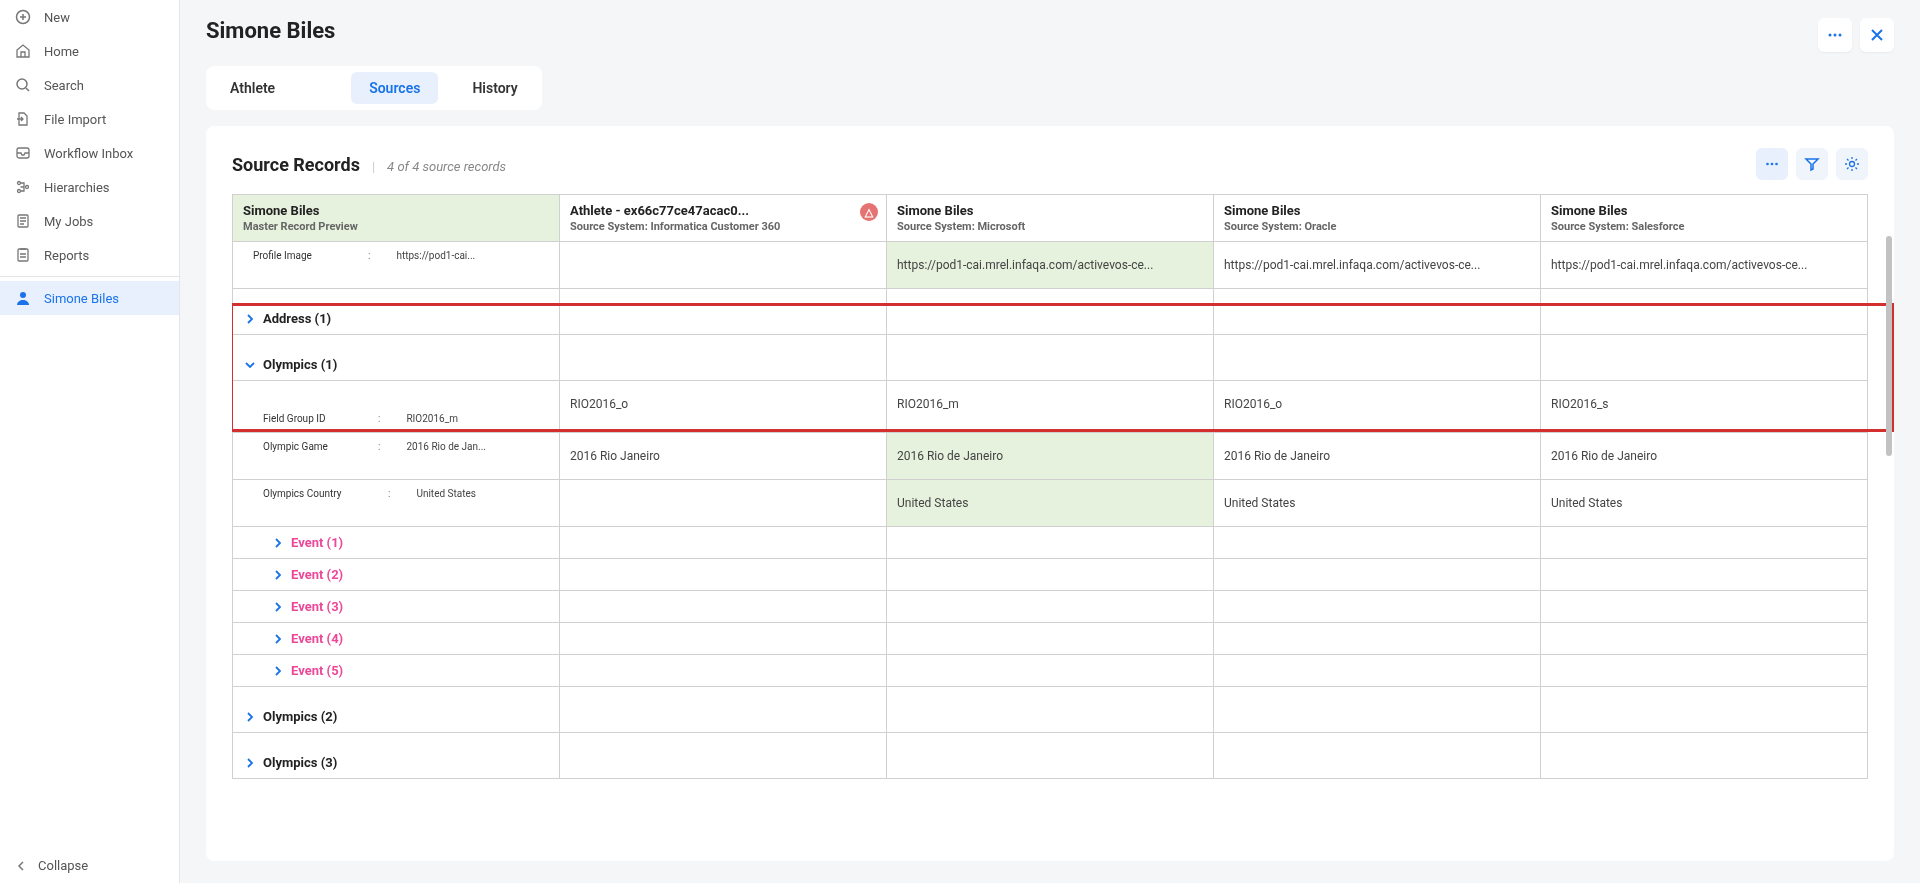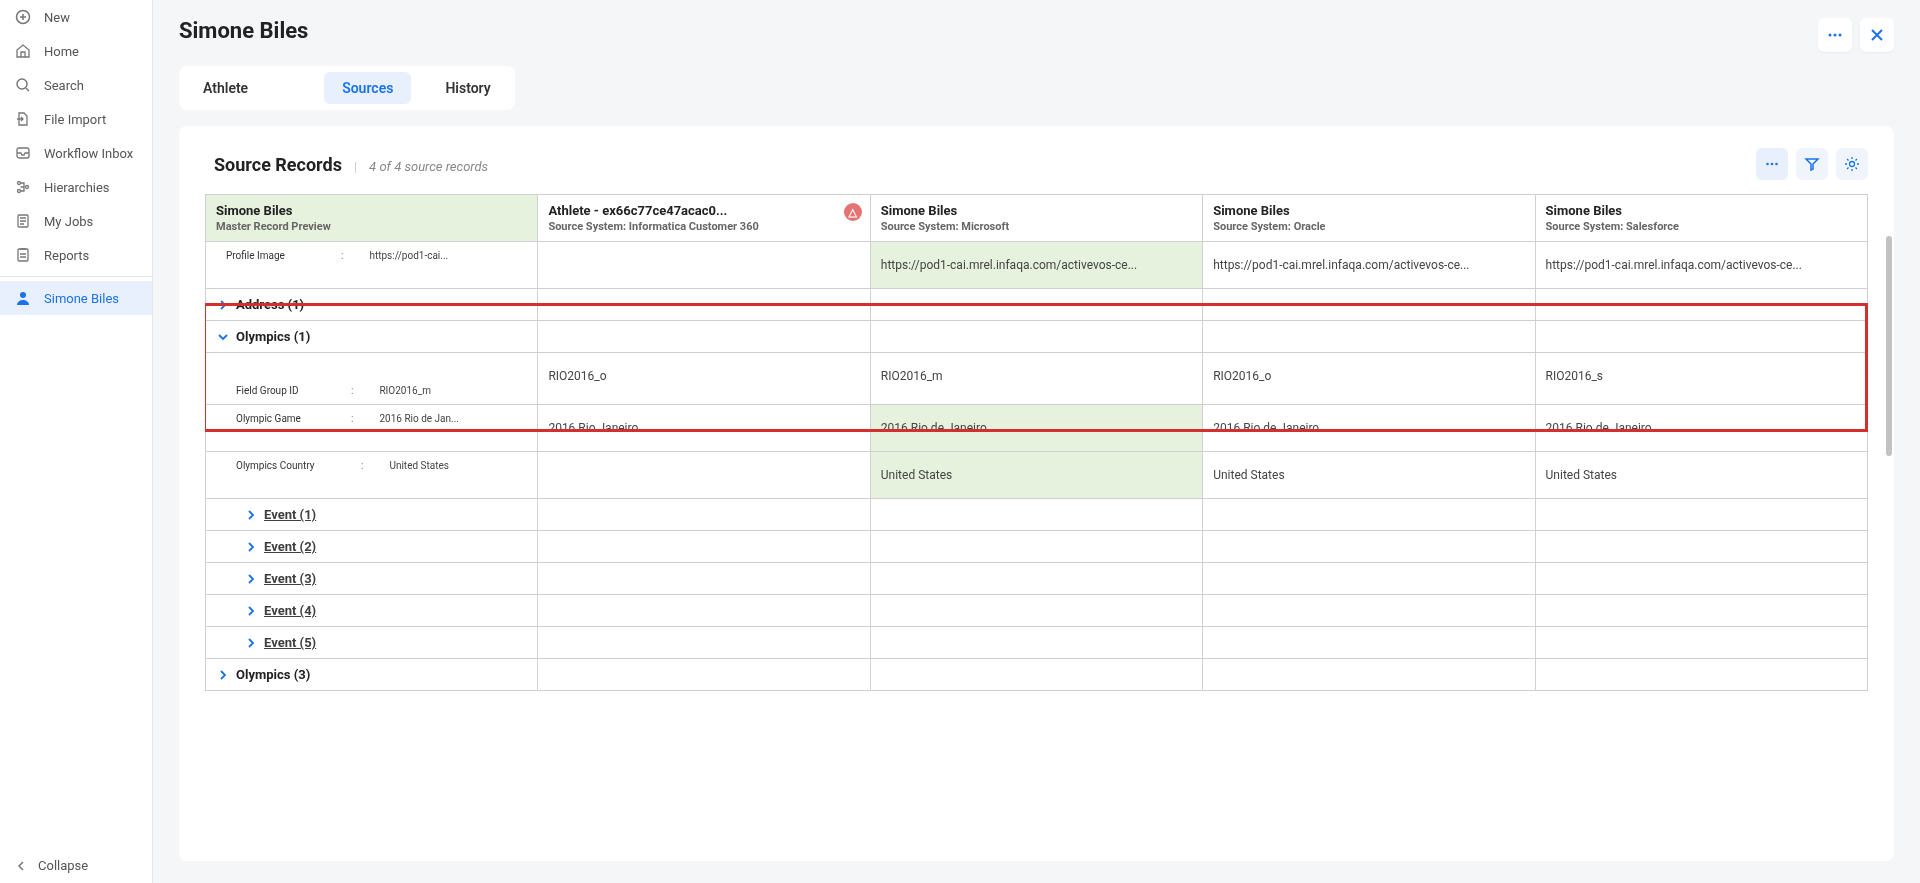--- a/index.html
+++ b/index.html
@@ -8,21 +8,21 @@
   font-size: 13px;
   color: #333;
   background: #fff;
   display: flex;
   height: 883px;
   overflow: hidden;
 }
 
 
 .sidebar {
-  width: 153px;
+  width: 180px;
   background: #fff;
   border-right: 1px solid #e5e5e5;
   display: flex;
   flex-direction: column;
   flex-shrink: 0;
 }
 .sidebar-top { flex: 1; }
 .sidebar-item {
   display: flex;
   align-items: center;
@@ -107,21 +107,20 @@
   display:flex;
   flex-direction:column;
   padding: 22px 0 22px 26px;
   overflow:hidden;
 }
 .card-header {
   display:flex;
   justify-content:space-between;
   align-items:center;
   padding-right:26px;
-  margin-left:9px;
 }
 .card-title-wrap { display:flex; align-items:baseline; gap:12px; }
 .card-title { font-size:18px; font-weight:700; color:#222; }
 .card-sub { font-size:13px; font-style:italic; color:#888; }
 .card-sub-divider { color:#ccc; }
 .card-actions { display:flex; gap:8px; }
 .card-actions .icon-btn { width:32px; height:32px; border:none; background:#f0f4fb; border-radius:6px; color:#1a73e8; }
 .card-actions .icon-btn:first-child { background:#e8f0fe; }
 
 
@@ -178,28 +177,28 @@
   font-size:12px;
   color:#444;
   overflow:hidden; text-overflow:ellipsis; white-space:nowrap;
 }
 .cell.hl { background:#e6f2dd; }
 
 .group-row td { border-top:1px solid #d0d0d0; border-bottom:1px solid #d0d0d0; }
 .group-label {
   padding: 8px 10px 8px 10px;
   display:flex; align-items:center; gap:6px;
-  font-size:13px; font-weight:700; color:#222;
+  font-size:13px; font-weight:700; color:#222;margin-top:14px;
 }
 .group-label .chev { width:14px; height:14px; display:flex; align-items:center; justify-content:center; color:#1a73e8;}
 
 .sub-label {
   padding: 8px 10px 8px 38px;
-  font-size:13px; font-weight:700; color:#404040;
-  display:flex; align-items:flex-end; gap:6px;text-decoration:underline;
+  font-size:13px; font-weight:700; color:#ec4899;
+  display:flex; align-items:flex-end; gap:6px;
 }
 .sub-label .chev { color:#1a73e8; width:14px; height:14px; display:flex;align-items:center;justify-content:center;}
 
 .highlight-box {
   position:absolute;
   border: 3px solid #d32f2f;
   pointer-events:none;
 }
 
 
@@ -616,20 +615,36 @@
           </tr>
 
           <tr class="group-row">
             <td>
                 <div class="group-label">
                   <span class="chev">
                     <svg width="12" height="12" viewBox="0 0 12 12" stroke="#1a73e8" stroke-width="1.8" fill="none">
                       <path d="M4 2l4 4-4 4"></path>
                     </svg>
                   </span>
+                  <span>Olympics (2)</span>
+                </div>
+              </td>
+            <td></td>
+              <td></td>
+              <td></td>
+              <td></td>
+          </tr>
+          <tr class="group-row">
+            <td>
+                <div class="group-label">
+                  <span class="chev">
+                    <svg width="12" height="12" viewBox="0 0 12 12" stroke="#1a73e8" stroke-width="1.8" fill="none">
+                      <path d="M4 2l4 4-4 4"></path>
+                    </svg>
+                  </span>
                   <span>Olympics (3)</span>
                 </div>
               </td>
             <td></td>
               <td></td>
               <td></td>
               <td></td>
           </tr>
         </tbody>
       </table>

